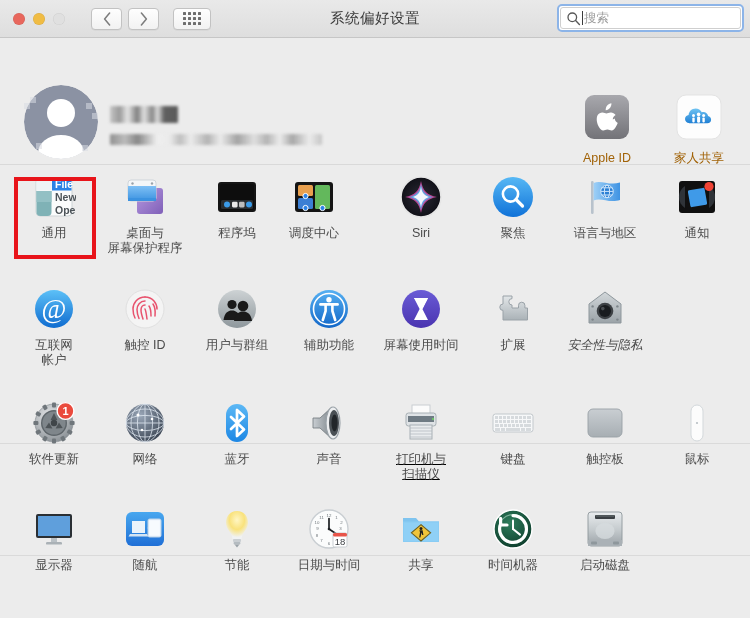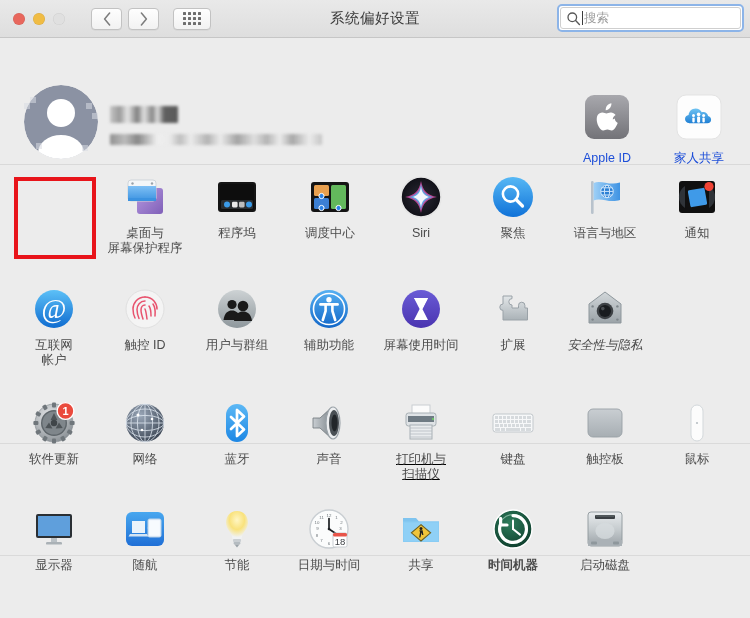--- a/index.html
+++ b/index.html
@@ -131,21 +131,21 @@
     filter: blur(1.7px);
     border-radius: 1px;
   }
   .hdr-tile {
     position: absolute;
     width: 74px;
     text-align: center;
     top: 56px;
   }
   .hdr-tile .label {
-    font-size: 12.5px; color: #1d4ed8;
+    font-size: 12.5px; color: #a16207;
     margin-top: 7px; line-height: 14px;
   }
   .hdr-icon { width: 46px; height: 46px; margin: 0 auto; }
 
   
   .gridsection { position: relative; }
   .sep {
     position: absolute; left: 0; right: 0;
     height: 1px; background: #dadada;
   }
@@ -302,20 +302,35 @@
         </g>
       </svg>
       <div class="label">家人共享</div>
     </div>
   </div>
 
   <div class="gridsection">
 
     <div class="row" style="height:112px;">
 
+      <div class="tile" style="left:10px;  top:10px;">
+        <div class="iconbox">
+          <svg viewBox="0 0 44 44" width="44" height="44">
+            <rect x="4" y="3" width="36" height="38" rx="4" fill="#fbfcfc" stroke="#cdd4d6" stroke-width="1"></rect>
+            <rect x="4.5" y="3.5" width="15" height="12" fill="#eef3f5"></rect>
+            <path d="M4.5 16 h15 v21 a4 4 0 0 1 -4 4 h-7 a4 4 0 0 1 -4 -4 z" fill="#7fb2b6"></path>
+            <rect x="4.5" y="16" width="15" height="11" fill="#93c0c4"></rect>
+            <rect x="20" y="3.5" width="19.5" height="12" fill="#2b82e6"></rect>
+            <text x="23" y="13" font-family="'Liberation Sans',sans-serif" font-size="10.5" font-weight="bold" fill="#ffffff">File</text>
+            <text x="23" y="26" font-family="'Liberation Sans',sans-serif" font-size="10.5" font-weight="bold" fill="#4c5358">New</text>
+            <text x="23" y="39" font-family="'Liberation Sans',sans-serif" font-size="10.5" font-weight="bold" fill="#4c5358">Ope</text>
+          </svg>
+        </div>
+        <div class="label">通用</div>
+      </div>
 
       <div class="tile" style="left:101px; top:10px;">
         <div class="iconbox">
           <svg viewBox="0 0 44 44" width="44" height="44">
             <defs>
               <linearGradient id="gpur" x1="0" y1="0" x2="1" y2="1">
                 <stop offset="0" stop-color="#b79ae0"></stop>
                   <stop offset="1" stop-color="#7f5fb8"></stop>
               </linearGradient>
               <linearGradient id="gblu" x1="0" y1="0" x2="0" y2="1">
@@ -343,21 +358,21 @@
             <rect x="6" y="25" width="32" height="9" rx="1.5" fill="#2b2f33" opacity=".95"></rect>
             <circle cx="12" cy="29.5" r="3" fill="#3b9be8"></circle>
             <rect x="17" y="26.8" width="5.6" height="5.6" rx="1.3" fill="#e8e8e8"></rect>
             <rect x="24" y="26.8" width="5.6" height="5.6" rx="1.3" fill="#bdbdbd"></rect>
             <circle cx="34" cy="29.5" r="3" fill="#3b9be8"></circle>
           </svg>
         </div>
         <div class="label">程序坞</div>
       </div>
 
-      <div class="tile" style="left:286px; top:10px;">
+      <div class="tile" style="left:270px; top:10px;">
         <div class="iconbox">
           <svg viewBox="0 0 44 44" width="44" height="44">
             <rect x="3" y="7" width="38" height="30" rx="3" fill="#141414"></rect>
             <rect x="6" y="10" width="15" height="11" rx="1.5" fill="#e8a04f"></rect>
             <rect x="6" y="23" width="15" height="11" rx="1.5" fill="#3b7fd4"></rect>
             <rect x="23" y="10" width="15" height="24" rx="1.5" fill="#63b85c"></rect>
             <circle cx="13.5" cy="21" r="2.6" fill="#2b82e6" stroke="#fff" stroke-width="1"></circle>
             <circle cx="13.5" cy="33" r="2.6" fill="#2b82e6" stroke="#fff" stroke-width="1"></circle>
             <circle cx="30.5" cy="33" r="2.6" fill="#2b82e6" stroke="#fff" stroke-width="1"></circle>
           </svg>
@@ -858,21 +873,21 @@
             <path d="M22 17.6 L31.6 25.8 L22 34 L12.4 25.8 Z" fill="#f0c43a" stroke="#6f6020" stroke-width="1.1"></path>
             <g fill="#1f1f1f">
               <circle cx="22" cy="21.6" r="1.5"></circle>
               <path d="M20.4 23.2 L23.6 23.2 L24.4 28 L23.2 28 L22.6 25.6 L21.4 30.4 L20.2 30.4 L21 25.2 Z"></path>
             </g>
           </svg>
         </div>
         <div class="label">共享</div>
       </div>
 
-      <div class="tile" style="left:469px; top:8px;font-weight:bold;">
+      <div class="tile" style="left:469px; top:8px;">
         <div class="iconbox">
           <svg viewBox="0 0 44 44" width="44" height="44">
             <defs>
               <radialGradient id="gtm" cx="42%" cy="34%" r="70%">
                 <stop offset="0" stop-color="#2e7d5c"></stop>
                   <stop offset="1" stop-color="#0e3d2c"></stop>
               </radialGradient>
             </defs>
             <circle cx="22" cy="22" r="19" fill="url(#gtm)" stroke="#ffffff" stroke-width="1.4"></circle>
             <circle cx="22" cy="22" r="14.4" fill="none" stroke="#caf0dd" stroke-width="1.1" opacity=".55"></circle>

